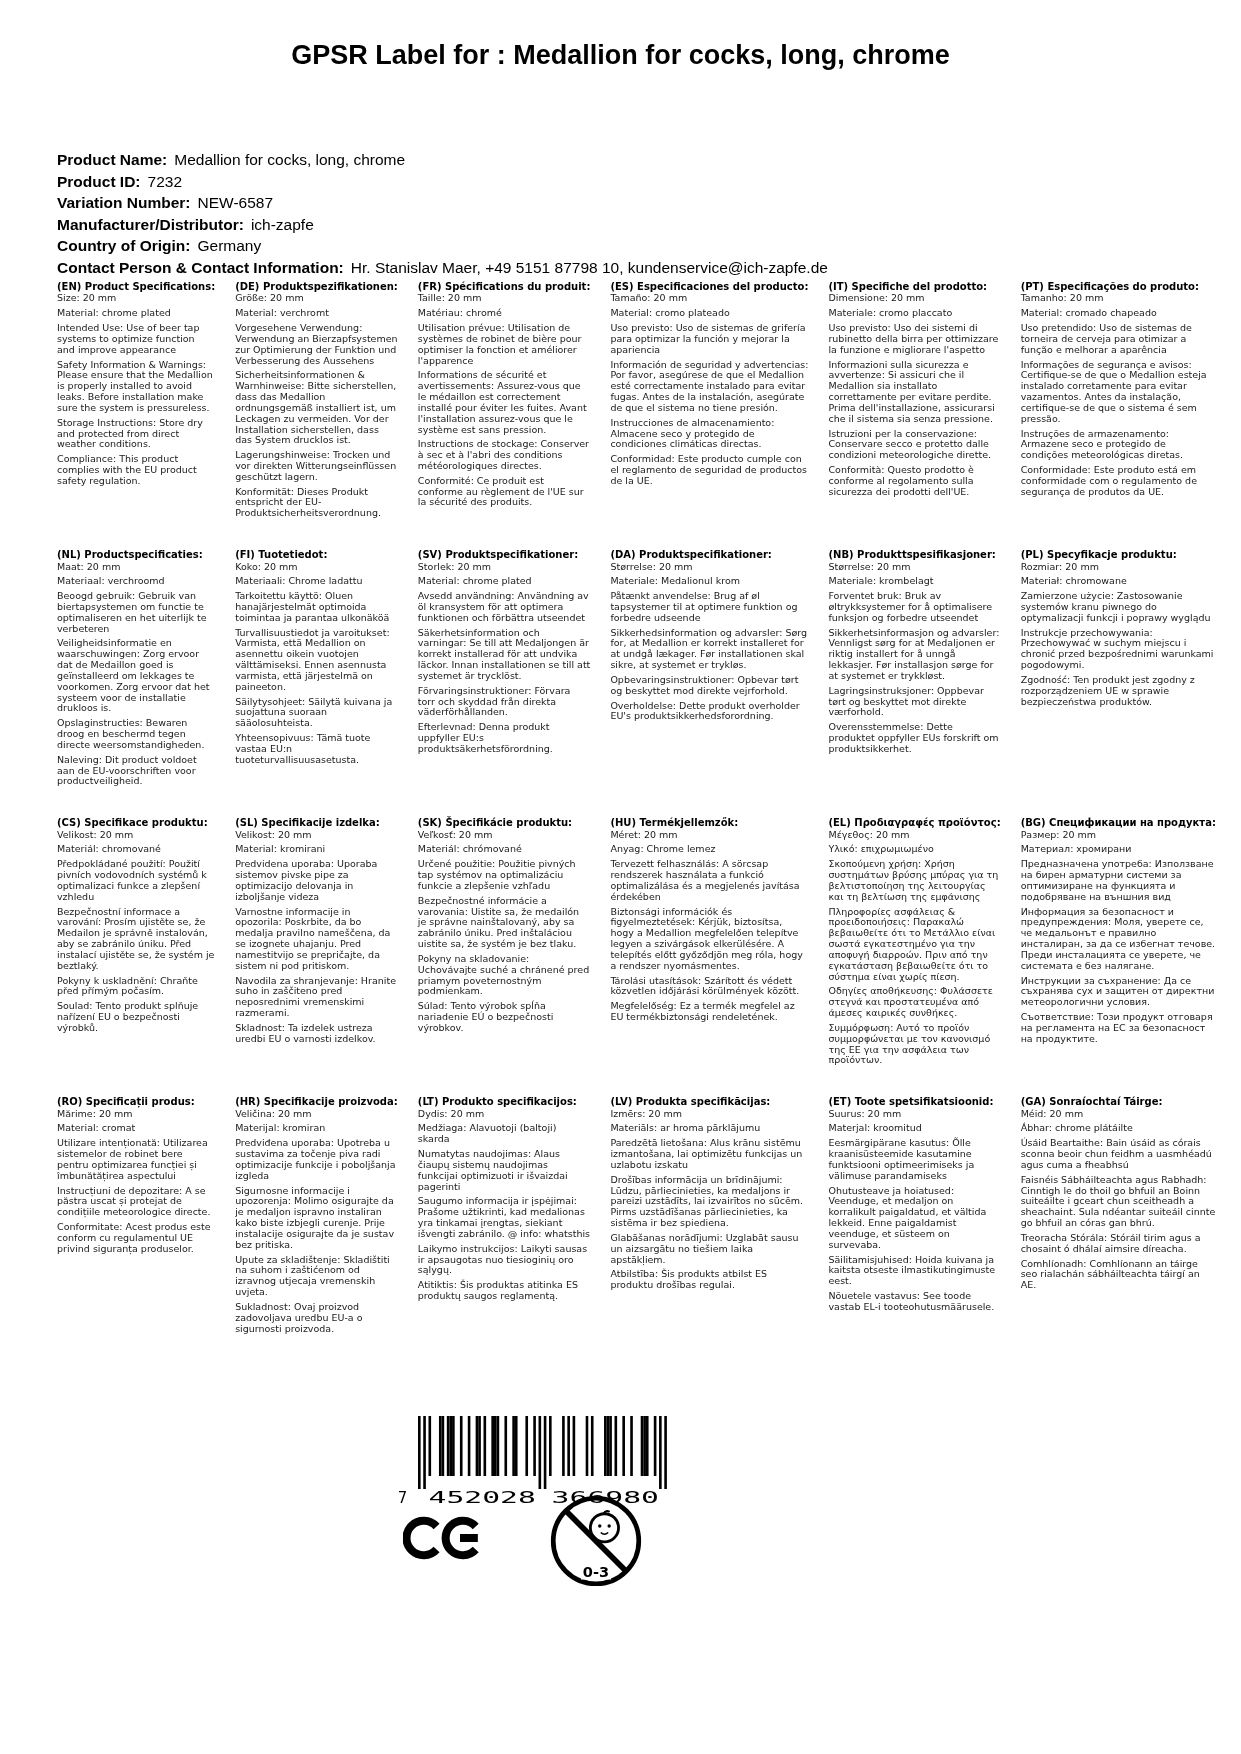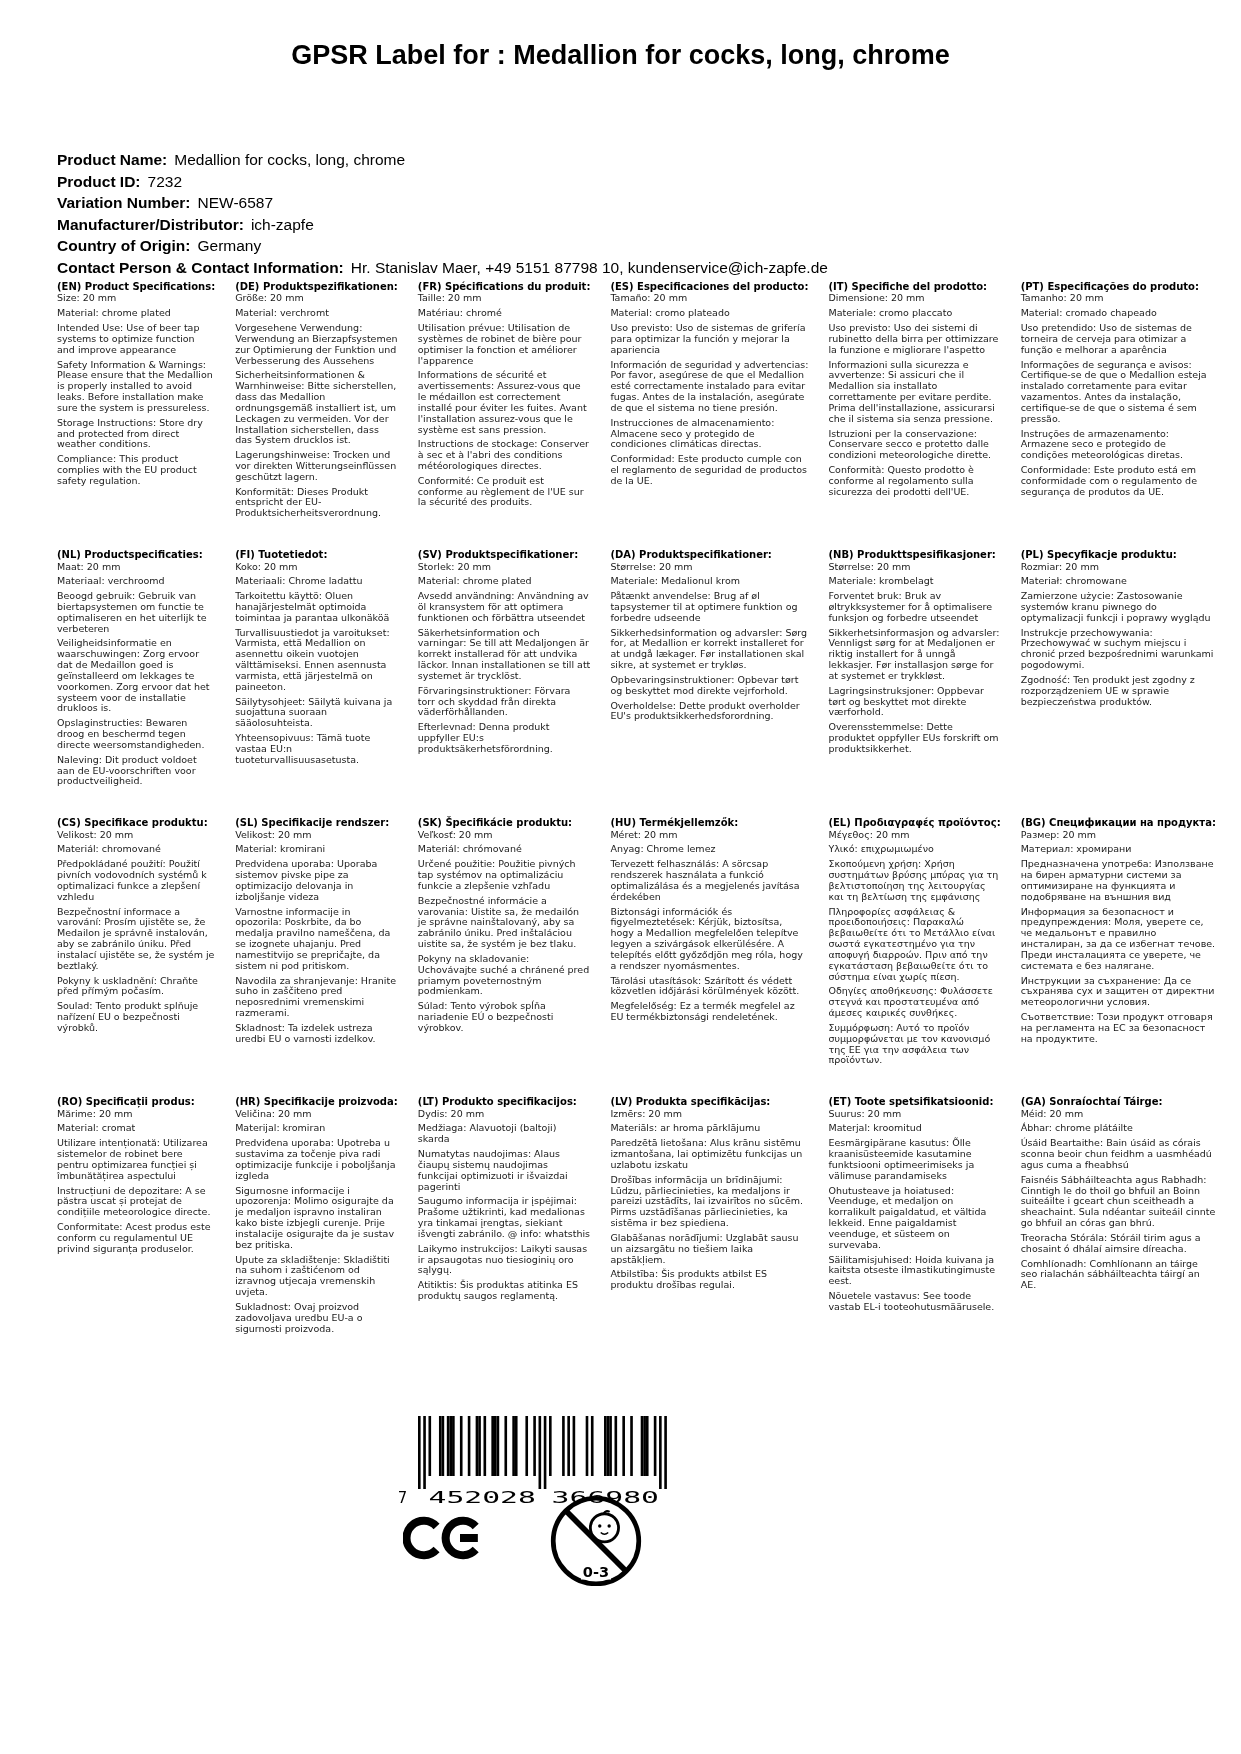--- a/index.html
+++ b/index.html
@@ -157,21 +157,21 @@
       <div class="spec-block">
         <div class="spec-heading">(CS) Specifikace produktu:</div>
         <p class="spec-par first">Velikost: 20 mm</p>
         <p class="spec-par">Materiál: chromované</p>
         <p class="spec-par">Předpokládané použití: Použití pivních vodovodních systémů k optimalizaci funkce a zlepšení vzhledu</p>
         <p class="spec-par">Bezpečnostní informace a varování: Prosím ujistěte se, že Medailon je správně instalován, aby se zabránilo úniku. Před instalací ujistěte se, že systém je beztlaký.</p>
         <p class="spec-par">Pokyny k uskladnění: Chraňte před přímým počasím.</p>
         <p class="spec-par">Soulad: Tento produkt splňuje nařízení EU o bezpečnosti výrobků.</p>
       </div>
       <div class="spec-block">
-        <div class="spec-heading">(SL) Specifikacije rendszer:</div>
+        <div class="spec-heading">(SL) Specifikacije izdelka:</div>
         <p class="spec-par first">Velikost: 20 mm</p>
         <p class="spec-par">Material: kromirani</p>
         <p class="spec-par">Predvidena uporaba: Uporaba sistemov pivske pipe za optimizacijo delovanja in izboljšanje videza</p>
         <p class="spec-par">Varnostne informacije in opozorila: Poskrbite, da bo medalja pravilno nameščena, da se izognete uhajanju. Pred namestitvijo se prepričajte, da sistem ni pod pritiskom.</p>
         <p class="spec-par">Navodila za shranjevanje: Hranite suho in zaščiteno pred neposrednimi vremenskimi razmerami.</p>
         <p class="spec-par">Skladnost: Ta izdelek ustreza uredbi EU o varnosti izdelkov.</p>
       </div>
       <div class="spec-block">
         <div class="spec-heading">(SK) Špecifikácie produktu:</div>
         <p class="spec-par first">Veľkosť: 20 mm</p>

